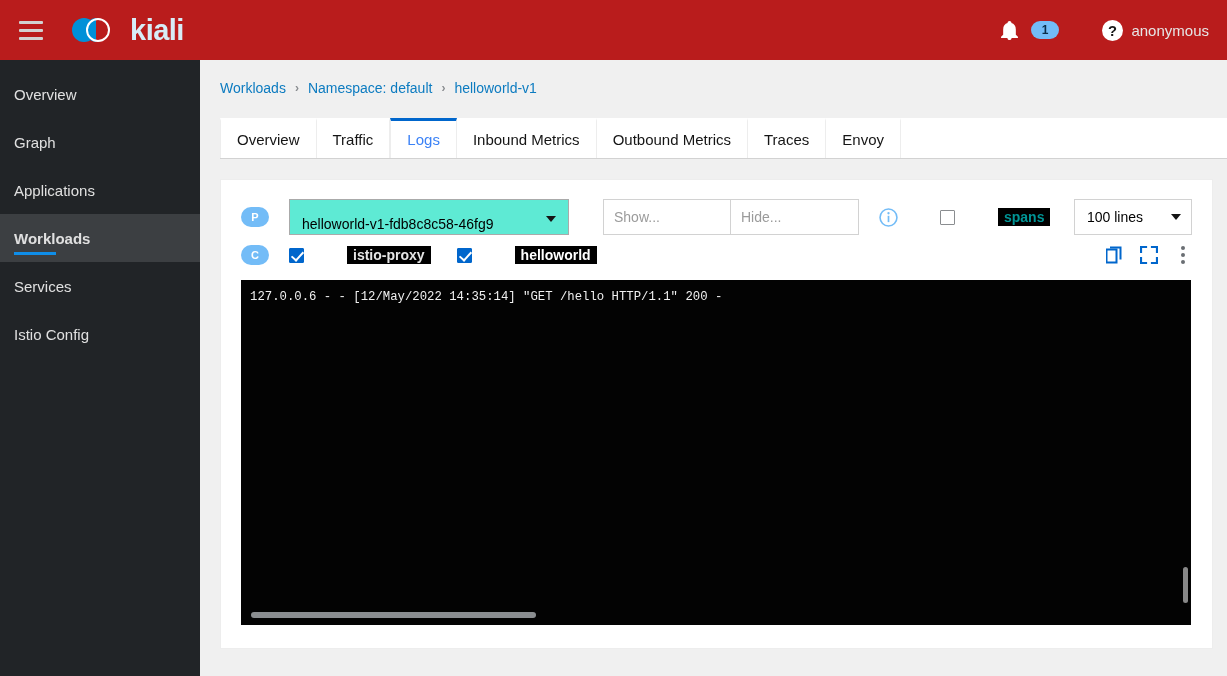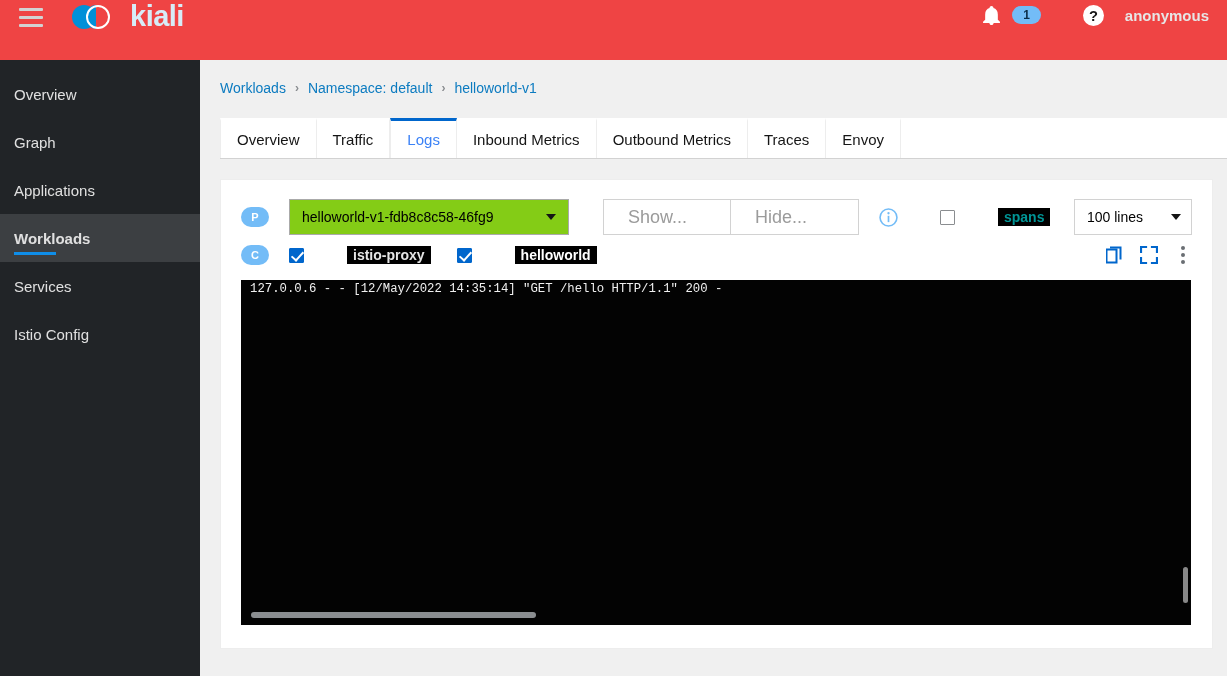--- a/index.html
+++ b/index.html
@@ -6,43 +6,43 @@
   html, body {
     width: 1227px; height: 676px;
     font-family: "Liberation Sans", sans-serif;
     background: #fff;
     overflow: hidden;
   }
   .app { position: relative; width: 1227px; height: 676px; display: flex; flex-direction: column; }
 
   
   .masthead {
-    height: 60px; background: #ef4444; flex: 0 0 60px;
-    display: flex; align-items: flex-start; padding: 0 18px 0 14px;
+    height: 60px; background: #b91c1c; flex: 0 0 60px;
+    display: flex; align-items: center; padding: 0 18px 0 14px;
   }
   .hamburger { width: 34px; height: 34px; display: flex; flex-direction: column;
     justify-content: center; align-items: center; gap: 5px; cursor: pointer; }
   .hamburger i { display: block; width: 24px; height: 3px; background: #d2d2d2; border-radius: 1px; }
   .brand { display: flex; align-items: center; margin-left: 24px; gap: 10px; }
   .brand-mark { width: 48px; height: 30px; position: relative; }
   .brand-mark .c1 { position: absolute; left: 0; top: 3px; width: 24px; height: 24px;
     border-radius: 50%; background: #0090d8; }
   .brand-mark .c2 { position: absolute; left: 14px; top: 3px; width: 24px; height: 24px;
     border-radius: 50%; border: 2px solid #ffffff; background: transparent; }
   .brand-mark .lens { position: absolute; left: 14px; top: 3px; width: 10px; height: 24px;
     background: #0090d8; border-top-left-radius: 12px 12px; border-bottom-left-radius: 12px 12px; }
   .brand-text { color: #d7ecf7; font-size: 29px; font-weight: bold; letter-spacing: -0.5px; }
   .masthead-right { margin-left: auto; display: flex; align-items: center; gap: 0; }
   .bell { width: 30px; height: 30px; display: flex; align-items: center; justify-content: center;
     cursor: pointer; }
   .badge-count { background: #73bcf7; color: #0b2e4a; font-size: 12px; font-weight: bold;
     border-radius: 10px; padding: 2px 11px; margin-left: 6px; cursor: pointer; }
   .help-icon { width: 30px; height: 30px; margin-left: 38px; display: flex;
     align-items: center; justify-content: center; cursor: pointer; }
-  .username { color: #e6e6e6; font-size: 15px; margin-left: 16px; cursor: pointer; font-weight: bold; }
+  .username { color: #e6e6e6; font-size: 15px; margin-left: 4px; cursor: pointer; }
 
   
   .body-row { display: flex; flex: 1 1 auto; min-height: 0; }
   .sidebar { width: 200px; flex: 0 0 200px; background: #212427; padding-top: 10px; }
   .nav-item { height: 48px; display: flex; align-items: center; padding: 0 14px;
     color: #e0e0e0; font-size: 15px; cursor: pointer; position: relative; }
   .nav-item.active { background: #3c3f42; font-weight: bold; }
   .nav-item.active::after { content: ""; position: absolute; left: 14px; bottom: 7px;
     width: 42px; height: 3px; background: #0f8ee9; }
 
@@ -76,27 +76,27 @@
     border-left: 1px solid #ededed; }
 
   
   .card { margin: 20px 14px 0 20px; background: #fff; border: 1px solid #ededed;
     padding: 18px 20px 0 20px; height: 470px; }
 
   .toolbar { display: flex; align-items: center; height: 38px; }
   .pill { width: 28px; height: 20px; border-radius: 10px; background: #73bcf7;
     color: #fff; font-size: 11px; display: flex; align-items: center;
     justify-content: center; font-weight: bold; flex: 0 0 28px; }
-  .pod-select { margin-left: 20px; width: 280px; height: 36px; background: #84cc16;
-    border: 1px solid #aaa; display: flex; align-items: center; padding: 0 12px;
+  .pod-select { margin-left: 20px; width: 280px; height: 36px; background: #5eead4;
+    border: 1px solid #aaa; display: flex; padding: 16px 12px;
     font-size: 14px; cursor: pointer; }
   .pod-select span.lbl { flex: 1 1 auto; }
   .filter-group { margin-left: 34px; display: flex; }
   .filter-input { width: 128px; height: 36px; border: 1px solid #d2d2d2; background: #fff;
-    font-size: 18px; padding: 0 24px; color: #c2410c; font-family: "Liberation Sans", sans-serif; }
+    font-size: 14px; padding: 0 10px; color: #c2410c; font-family: "Liberation Sans", sans-serif; }
   .filter-input + .filter-input { border-left: none; }
   .filter-input::placeholder { color: #9b9b9b; }
   .info-icon { margin-left: 20px; cursor: pointer; display: flex; align-items: center; }
   .spans-wrap { margin-left: 42px; display: flex; align-items: center; gap: 11px; }
   .cbox { width: 15px; height: 15px; border: 1px solid #8a8d90; background: #fff;
     cursor: pointer; border-radius: 1px; }
   .cbox.checked { background: #06c; border-color: #06c; position: relative; }
   .cbox.checked::after { content: ""; position: absolute; left: 4px; top: 0px;
     width: 5px; height: 10px; border: solid #fff; border-width: 0 2px 2px 0;
     transform: rotate(42deg); }
@@ -111,21 +111,21 @@
   .ctr-item { display: flex; align-items: center; gap: 11px; margin-left: 20px; }
   .icon-btns { margin-left: auto; display: flex; align-items: center; gap: 16px; }
   .icon-btn { cursor: pointer; display: flex; align-items: center; }
   .kebab { width: 18px; height: 20px; display: flex; flex-direction: column;
     align-items: center; justify-content: center; gap: 3px; cursor: pointer; }
   .kebab i { width: 4px; height: 4px; border-radius: 50%; background: #6a6e73; display: block; }
 
   
   .log-area { position: relative; margin-top: 8px; height: 345px; display: flex; }
   .log-pane { width: 950px; background: #030303; position: relative; overflow: hidden;
-    padding: 0 0 0 0; }
+    padding: 8px 0 0 0; }
   .log-line { font-family: "Liberation Mono", monospace; font-size: 12.3px;
     line-height: 19px; white-space: pre; padding-left: 9px; }
   .log-line.app { color: #f0f0f0; }
   .hscroll { position: absolute; left: 10px; bottom: 7px; width: 285px; height: 6px;
     background: #8a8d90; border-radius: 3px; cursor: pointer; }
   .vscroll { position: absolute; right: 3px; bottom: 22px; width: 5px; height: 36px;
     background: #888; border-radius: 3px; cursor: pointer; }
 </style>
 </head>
 <body>

